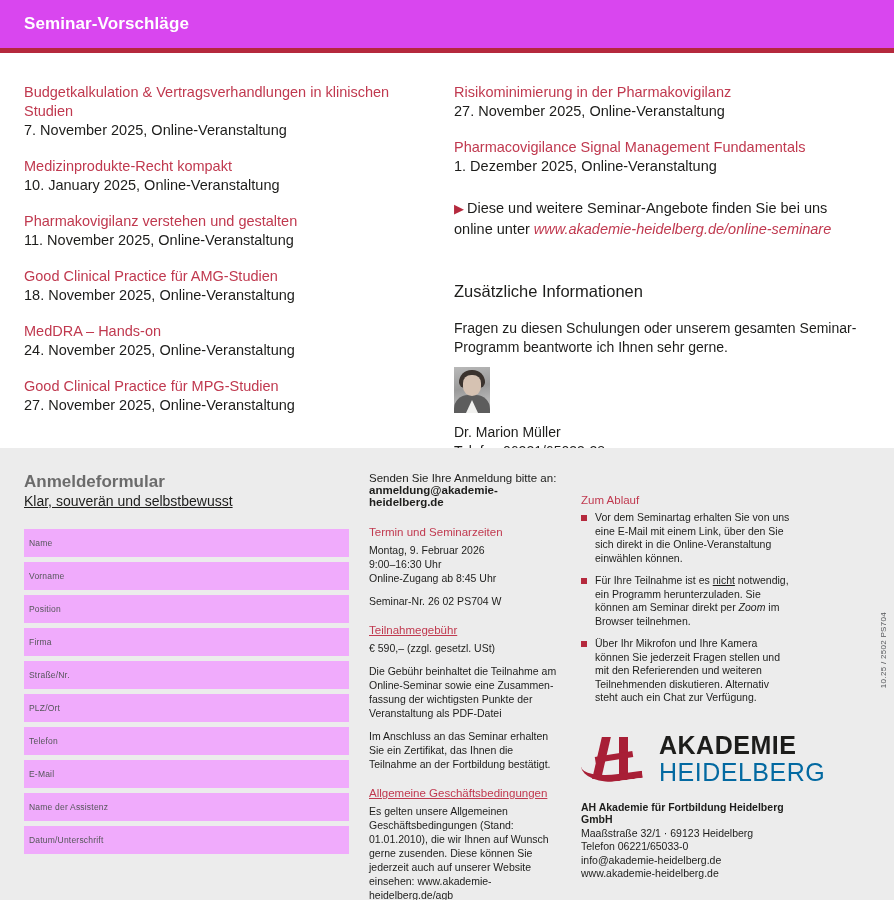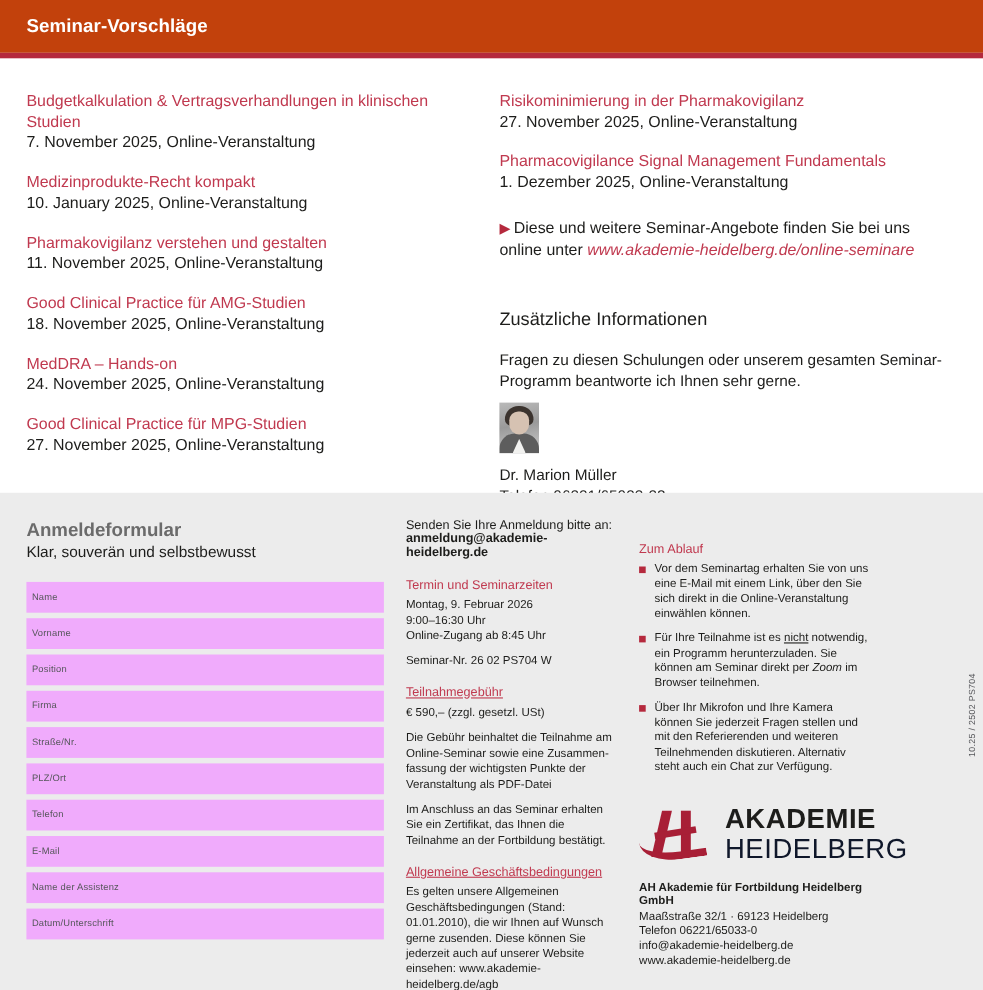--- a/index.html
+++ b/index.html
@@ -12,21 +12,21 @@
     height: 900px;
     font-family: "Liberation Sans", sans-serif;
     color: #1d1d1b;
     overflow: hidden;
     position: relative;
   }
 
   
   .header-bar {
     height: 48px;
-    background: #c2410c;
+    background: #d946ef;
     display: flex;
     align-items: center;
     padding-left: 24px;
     box-sizing: border-box;
   }
   .header-title {
     color: #ffffff;
     font-size: 17px;
     font-weight: bold;
     letter-spacing: .1px;
@@ -136,20 +136,21 @@
   .form-title {
     font-size: 17px;
     font-weight: bold;
     color: #6b6b6b;
     margin: 0 0 1px 0;
   }
   .form-sub {
     font-size: 14px;
     color: #1d1d1b;
     margin: 0 0 20px 0;
+    text-decoration: underline;
   }
   .field {
     background: #f0abfc;
     height: 28px;
     margin-bottom: 5px;
     padding: 3px 0 0 5px;
     box-sizing: border-box;
   }
   .field-label {
     font-size: 8.5px;
@@ -217,21 +218,21 @@
   }
   .logo-mark .cross {
     position: absolute; left: 14px; top: 21px; width: 38px; height: 6px;
     background: #a81f36; transform: rotate(-9deg);
   }
   .logo-text { padding-left: 6px; line-height: 1; }
   .logo-line1 {
     font-size: 25px; font-weight: bold; letter-spacing: .5px; color: #1d1d1b;
   }
   .logo-line2 {
-    font-size: 25px; font-weight: normal; letter-spacing: .5px; color: #0f172a;
+    font-size: 25px; font-weight: normal; letter-spacing: .5px; color: #0369a1;
     margin-top: 2px;
   }
 
   .addr-name {
     font-size: 10.5px; font-weight: bold; margin: 16px 0 2px 0; color:#1d1d1b;
   }
   .addr-line { font-size: 10.5px; line-height: 13.5px; color: #1d1d1b; }
 
   
   .vcode {

